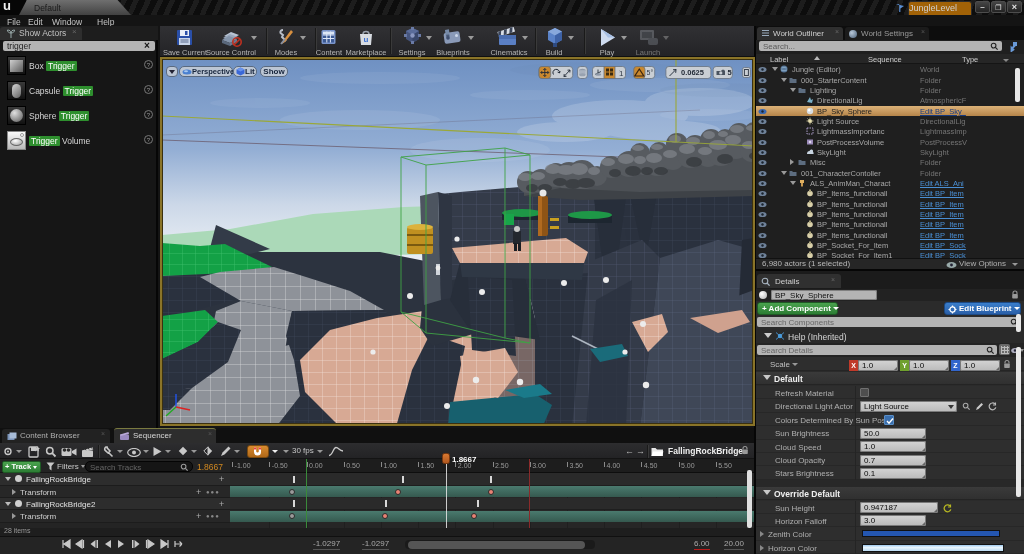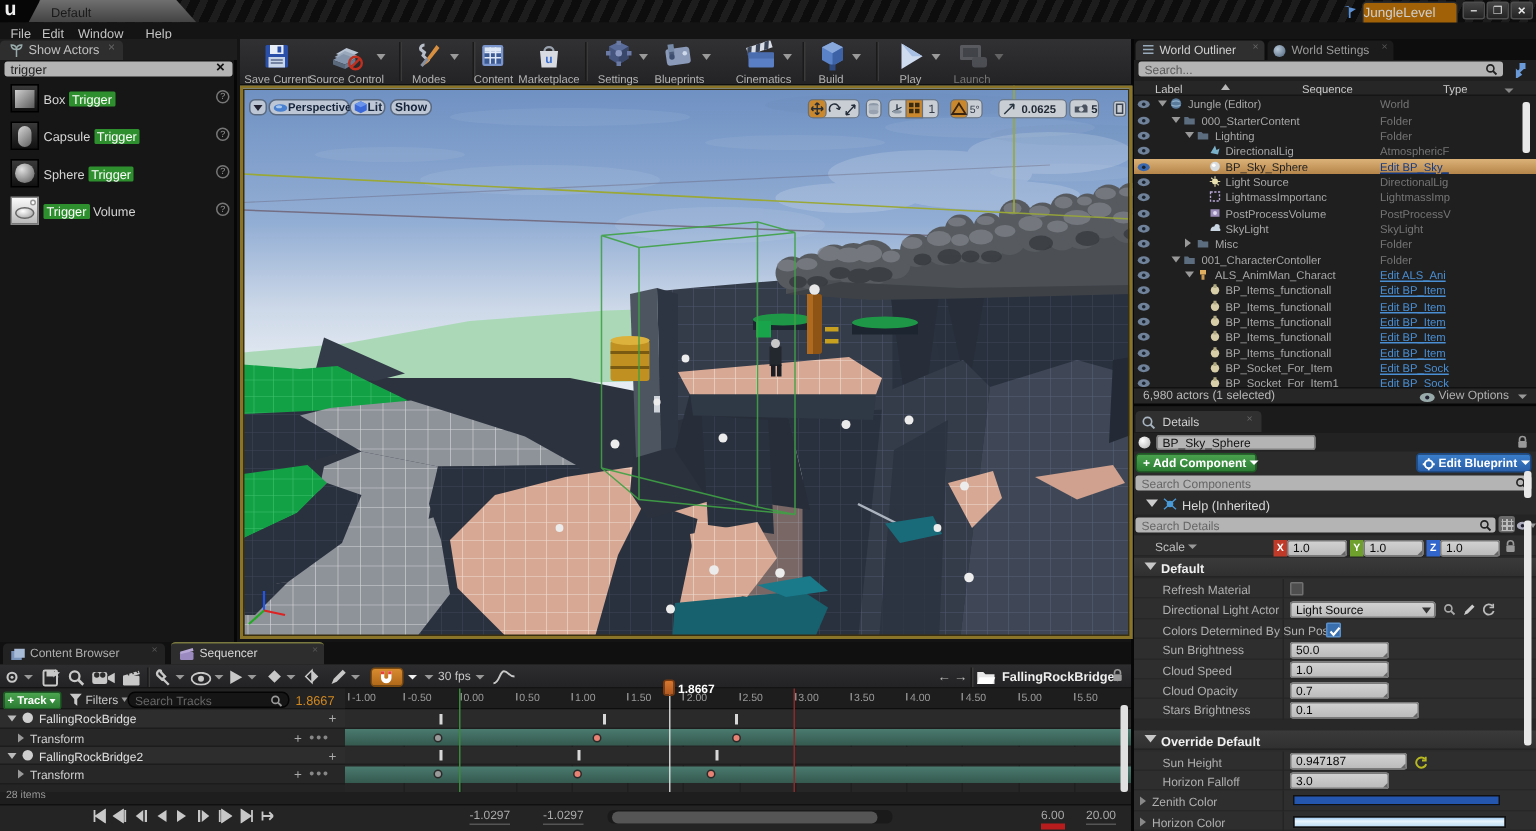--- a/index.html
+++ b/index.html
@@ -848,21 +848,21 @@
     <svg class="abs" style="left:886px;top:416.8px" width="8" height="8" viewBox="0 0 8 8">
       <path d="M1 4 L3 6.2 L7 1.5" fill="none" stroke="#fff" stroke-width="1.4"></path>
     </svg>
 <div class="proplbl" style="left:775px;top:429.2px">Sun Brightness</div>
 <div class="num" style="left:860px;top:427.7px;width:66px;height:11px">50.0<i></i></div>
 <div class="proplbl" style="left:775px;top:442.6px">Cloud Speed</div>
 <div class="num" style="left:860px;top:441.1px;width:66px;height:11px">1.0<i></i></div>
 <div class="proplbl" style="left:775px;top:456px">Cloud Opacity</div>
 <div class="num" style="left:860px;top:454.5px;width:66px;height:11px">0.7<i></i></div>
 <div class="proplbl" style="left:775px;top:469.4px">Stars Brightness</div>
-<div class="num" style="left:860px;top:467.9px;width:86px;height:11px">0.1<i></i></div>
+<div class="num" style="left:860px;top:467.9px;width:66px;height:11px">0.1<i></i></div>
 <div class="abs" style="left:756px;top:479.8px;width:268px;height:7.2px;background:#282828"></div>
 <div class="abs" style="left:756px;top:487px;width:268px;height:13px;background:linear-gradient(#3a3a3a,#303030);border-bottom:1px solid #242424"></div>
 <div class="abs" style="left:763px;top:490px;width:0;height:0;border-left:4px solid transparent;border-right:4px solid transparent;border-top:5px solid #c8c8c8"></div>
 <div class="abs" style="left:774px;top:489px;font-size:8.5px;color:#efefef;font-weight:bold">Override Default</div>
 <div class="abs" style="left:756px;top:500.5px;width:268px;height:13.4px;background:#2e2e2e;border-bottom:1px solid #272727"></div>
 <div class="abs" style="left:855px;top:500.5px;width:1px;height:13.4px;background:#242424"></div>
 <div class="abs" style="left:756px;top:513.9px;width:268px;height:13.4px;background:#2e2e2e;border-bottom:1px solid #272727"></div>
 <div class="abs" style="left:855px;top:513.9px;width:1px;height:13.4px;background:#242424"></div>
 <div class="abs" style="left:756px;top:527.3px;width:268px;height:13.4px;background:#2e2e2e;border-bottom:1px solid #272727"></div>
 <div class="abs" style="left:855px;top:527.3px;width:1px;height:13.4px;background:#242424"></div>
@@ -1109,14 +1109,14 @@
 <svg class="abs" style="left:159px;top:539px" width="10" height="10" viewBox="0 0 10 10">
       <path d="M9 1 L9 9 M2 1 L8 5 L2 9 Z" stroke="#c8c8c8" stroke-width="1.2" fill="#c8c8c8"></path>
     </svg>
 <svg class="abs" style="left:174px;top:539px" width="10" height="10" viewBox="0 0 10 10">
       <path d="M1 5 L8 5 M8 5 L5.5 2.5 M8 5 L5.5 7.5 M1 2 L1 8" stroke="#c8c8c8" stroke-width="1.2" fill="none"></path>
     </svg>
 <div class="abs" style="left:313px;top:539px;font-size:8px;color:#aaa;border-bottom:1px solid #555;padding-bottom:1px">-1.0297</div>
 <div class="abs" style="left:362px;top:539px;font-size:8px;color:#aaa;border-bottom:1px solid #555;padding-bottom:1px">-1.0297</div>
 <div class="abs" style="left:405px;top:540px;width:190px;height:9px;background:#1a1a1a;border-radius:4px"></div>
 <div class="abs" style="left:408px;top:540.5px;width:177px;height:8px;background:#555;border-radius:4px"></div>
-<div class="abs" style="left:694px;top:539px;font-size:8px;color:#aaa;border-bottom:4px solid #b91c1c;padding-bottom:1px">6.00</div>
+<div class="abs" style="left:694px;top:539px;font-size:8px;color:#aaa;border-bottom:1px solid #b91c1c;padding-bottom:1px">6.00</div>
 <div class="abs" style="left:724px;top:539px;font-size:8px;color:#aaa;border-bottom:1px solid #555;padding-bottom:1px">20.00</div>
 </div>
 </body></html>

